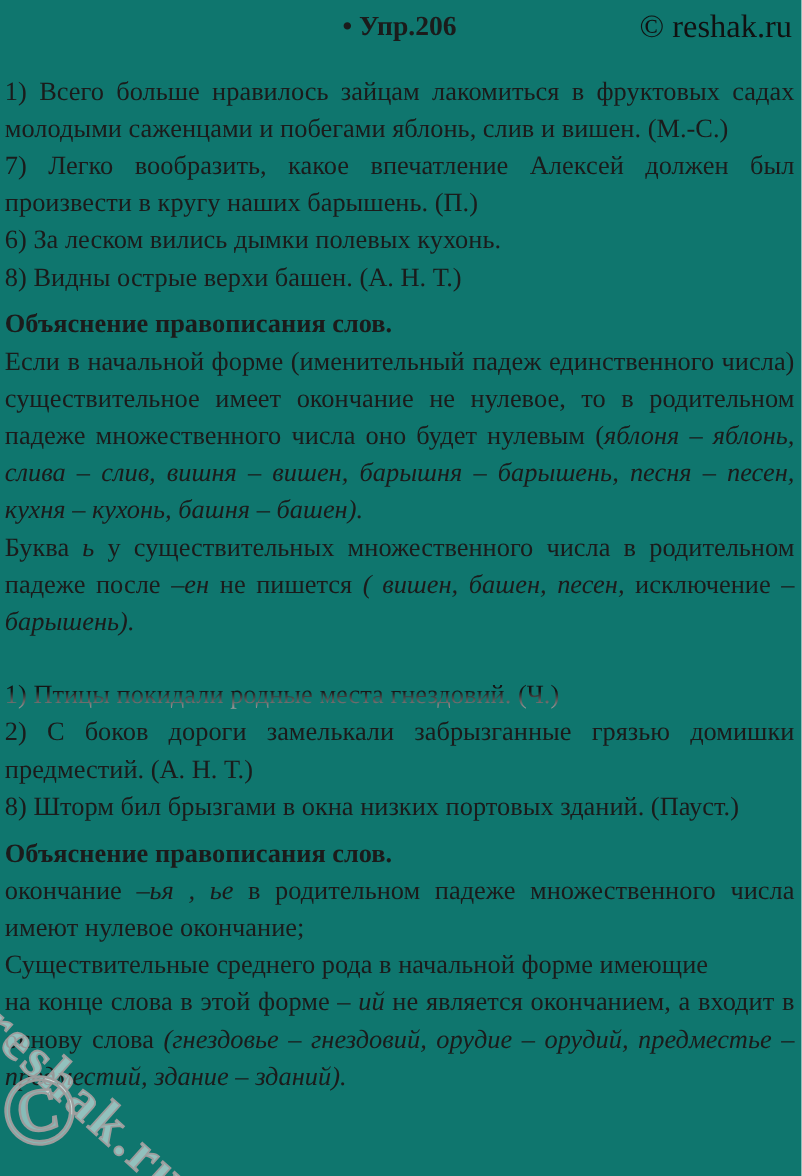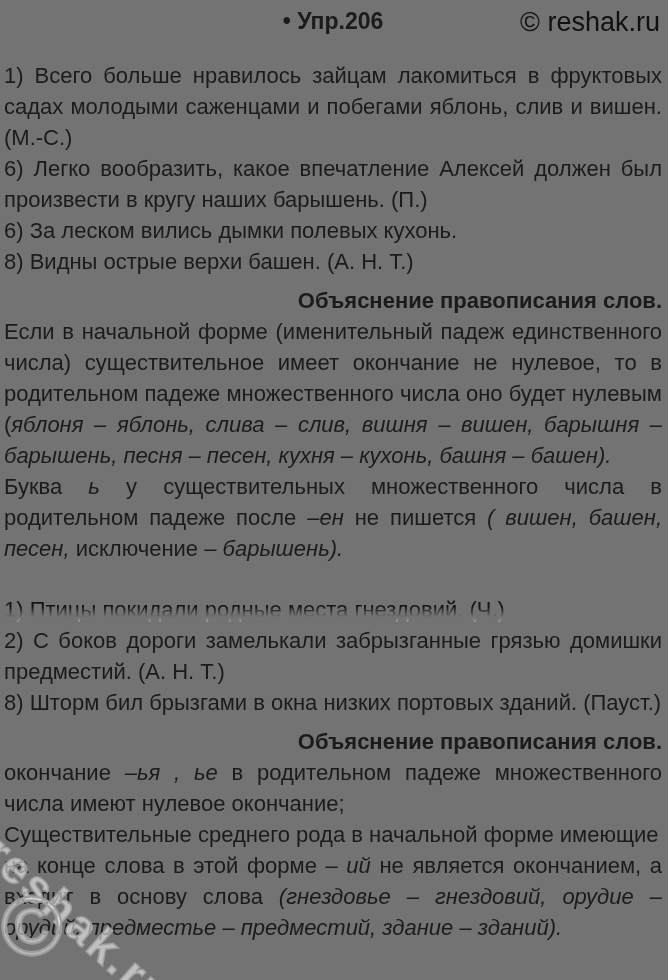--- a/index.html
+++ b/index.html
@@ -1,43 +1,43 @@
 <!DOCTYPE html>
 <html lang="ru"><head>
 <meta charset="utf-8">
 <style>
   html, body { margin: 0; padding: 0; background: #ffffff; }
   .page {
     position: relative;
     width: 668px;
     height: 980px;
     box-sizing: border-box;
-    background: #737373;
+    background: #0f766e;
     padding: 6px 6px 0 4px;
-    font-family: Liberation Sans, sans-serif;
+    font-family: Liberation Serif, serif;
     font-size: 22px;
     line-height: 31px;
     color: #1b1b1b;
     overflow: hidden;
   }
   header { position: relative; height: 30px; }
   .header-title {
     position: absolute; left: 0; right: 0; top: 0;
     text-align: center;
     font-weight: 700;
     font-size: 23px;
   }
   .copyright {
     position: absolute; right: 2px; top: 1px;
     font-size: 27px;
     font-weight: 400;
     color: #111;
   }
   main { margin-top: 24px; }
-  p, h2 { margin: 0; padding: 0; text-align: right; }
+  p, h2 { margin: 0; padding: 0; }
   .sent, .expl { text-align: justify; }
   .expl-heading {
     font-size: 22px;
     font-weight: 700;
     margin-top: 8px;
   }
   .gap-block { height: 10px; }
   i { font-style: italic; }
   
   .fade-line { color: #3c3c3c; margin-top: 20px; }
@@ -82,21 +82,21 @@
 
   <header>
     <div class="header-title"><span>•</span>&nbsp;<span>Упр.206</span></div>
     <div class="copyright">© reshak.ru</div>
   </header>
 
   <main>
 
     <section>
       <p class="sent">1) Всего больше нравилось зайцам лакомиться в фруктовых садах молодыми саженцами и побегами яблонь, слив и вишен. (М.-С.)</p>
-      <p class="sent">6) Легко вообразить, какое впечатление Алексей должен был произвести в кругу наших барышень. (П.)</p>
+      <p class="sent">7) Легко вообразить, какое впечатление Алексей должен был произвести в кругу наших барышень. (П.)</p>
       <p class="sent">6) За леском вились дымки полевых кухонь.</p>
       <p class="sent">8) Видны острые верхи башен. (А. Н. Т.)</p>
     </section>
 
     <h2 class="expl-heading">Объяснение правописания слов.</h2>
     <section>
       <p class="expl"><span>Если  в начальной форме (именительный падеж единственного числа) существительное имеет окончание  не нулевое, то в родительном падеже множественного числа оно будет нулевым (</span><i>яблоня – яблонь, слива – слив, вишня – вишен, барышня – барышень, песня – песен, кухня – кухонь, башня – башен).</i></p>
       <p class="expl"><span>Буква </span><i>ь</i><span>  у существительных множественного числа в родительном падеже после </span><i>–ен</i><span> не пишется </span><i>( вишен, башен, песен,</i><span> исключение – </span><i>барышень).</i></p>
     </section>
 

